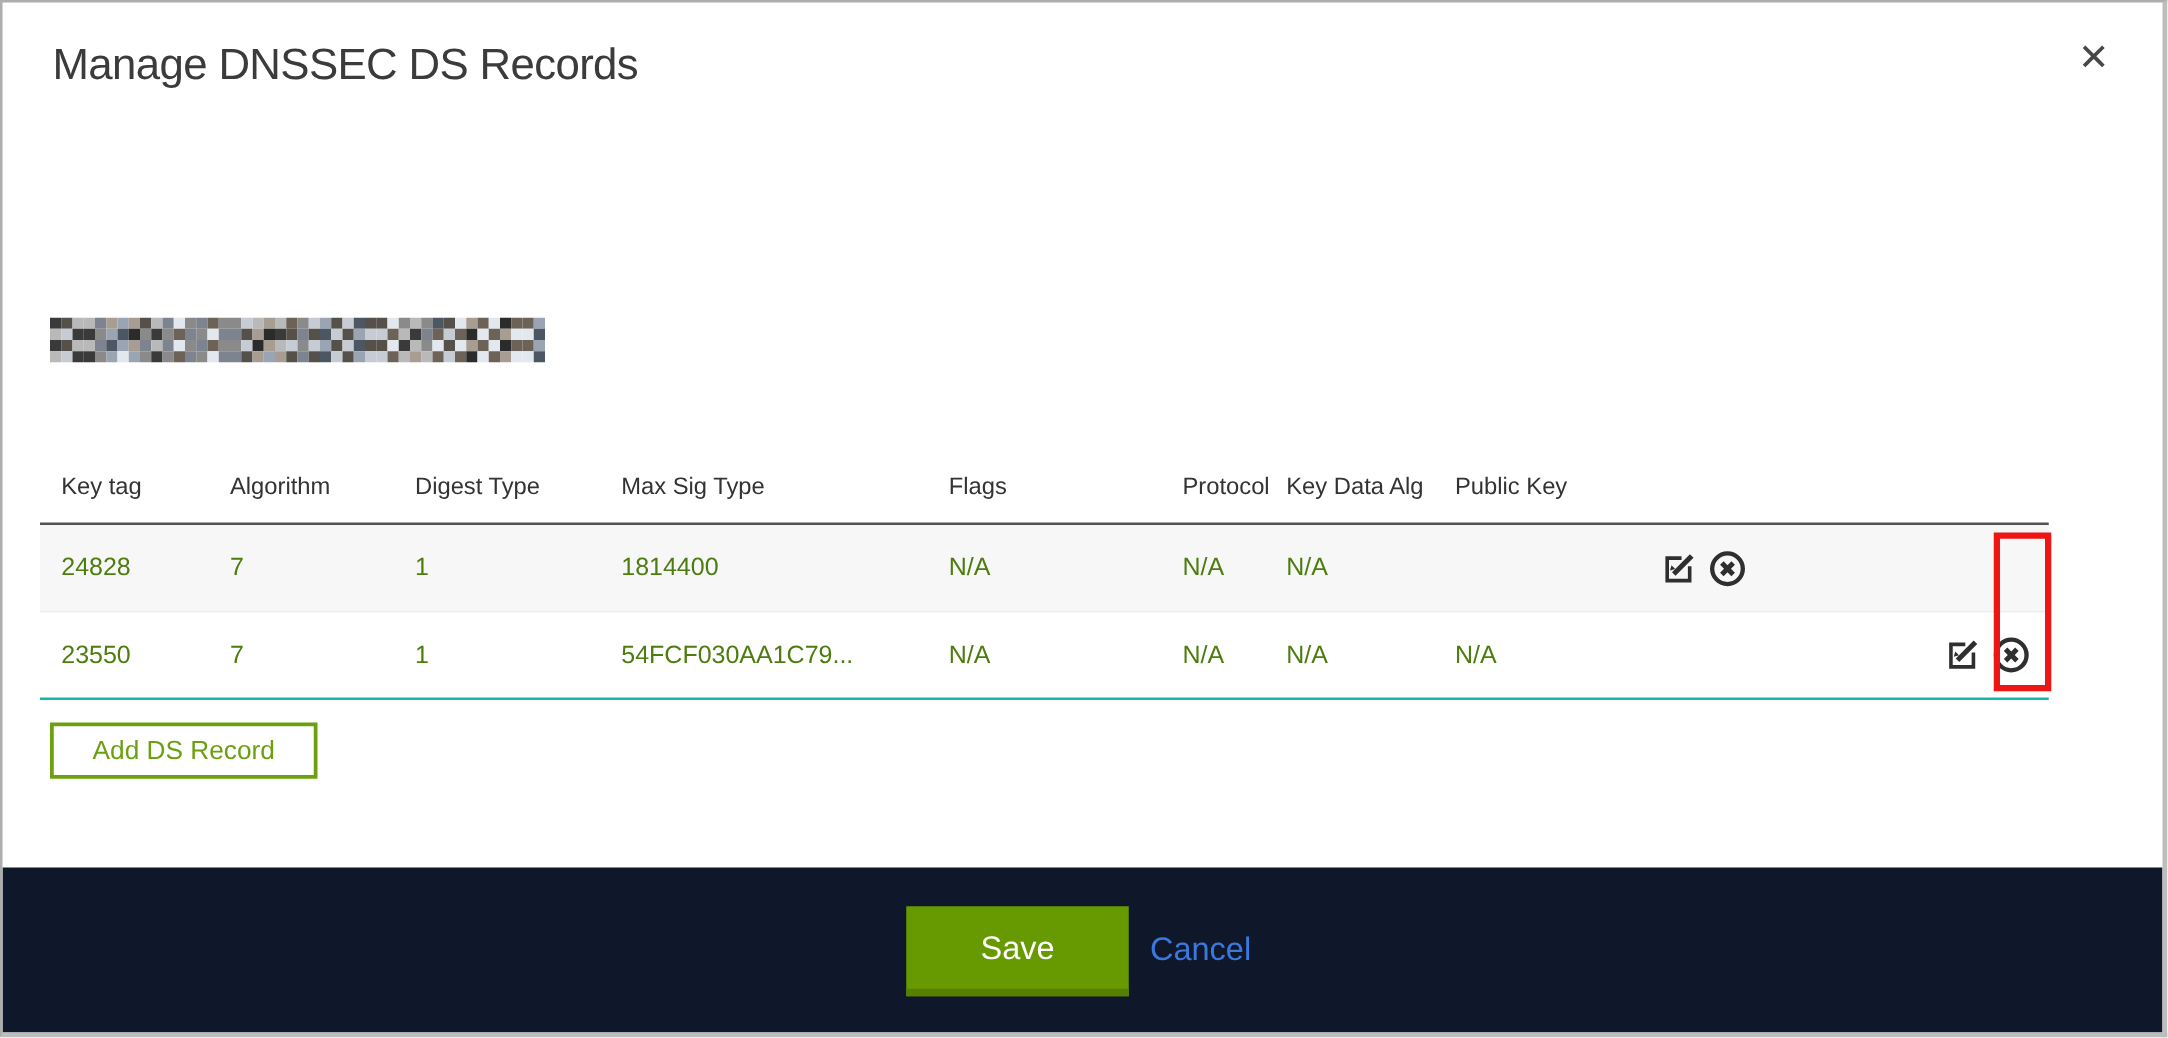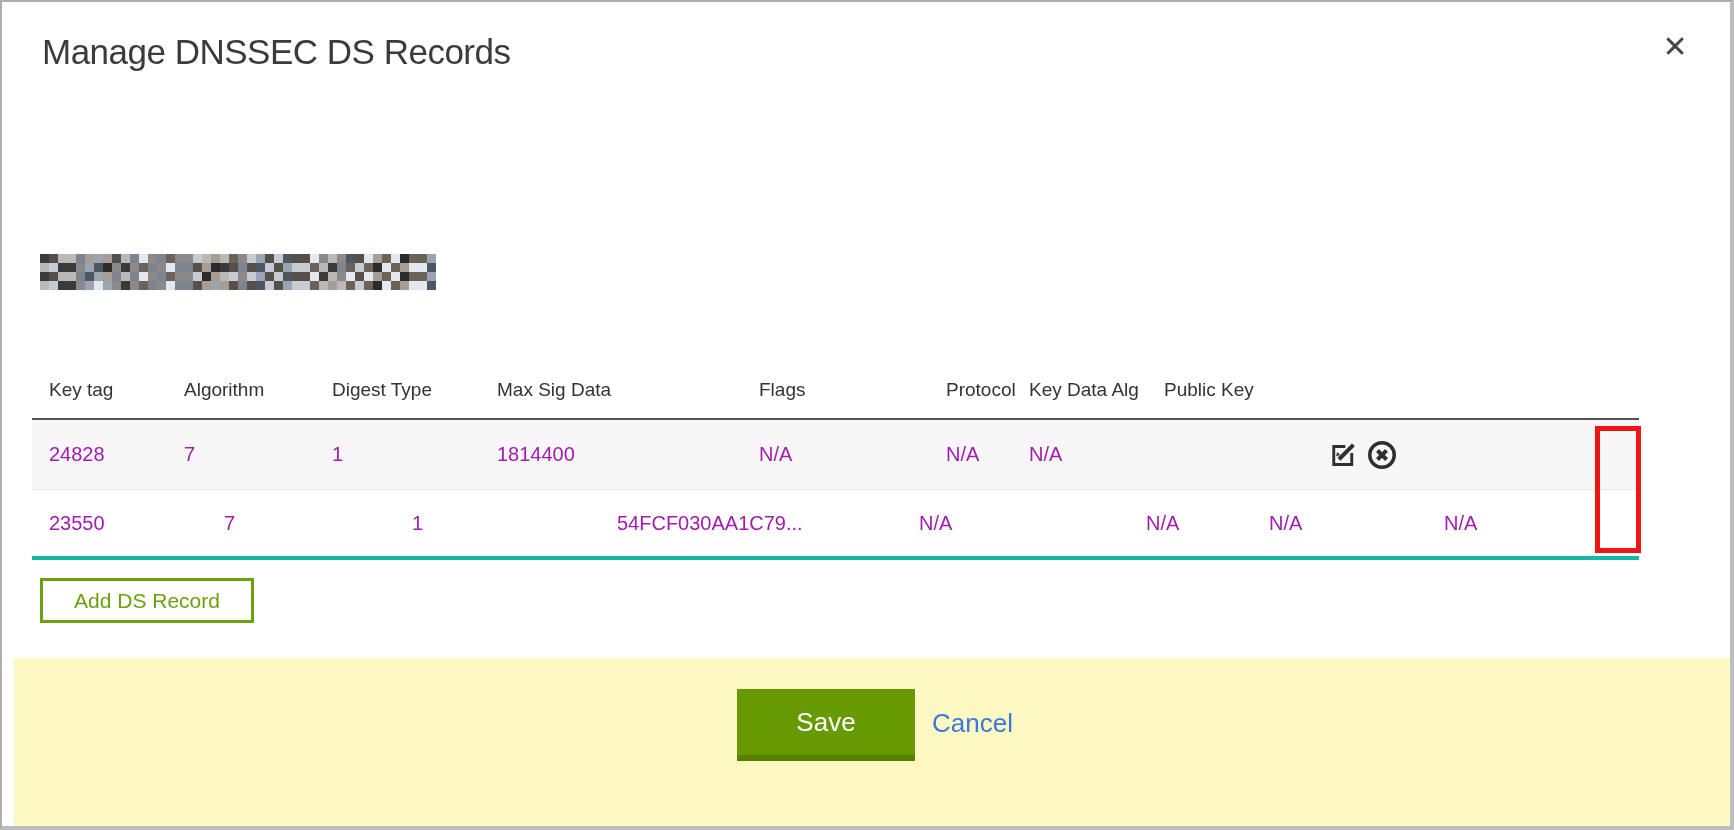--- a/index.html
+++ b/index.html
@@ -51,23 +51,23 @@
     display:grid;
     grid-template-columns:152px 148px 165px 262px 187px 83px 135px 163px 227px 85px;
     align-items:center;
   }
   .t-row > div:first-child { padding-left:17px; }
   .t-head {
     height:58px;
     font-size:19px; color:#333;
     border-bottom:2px solid #525252;
   }
-  .t-body-row { height:70px; font-size:20px; color:#a21caf; }
+  .t-body-row { height:70px; font-size:20px; color:#4d7c0f; }
   .t-body-row.odd { background:#f7f7f7; border-bottom:1px solid #e8e8e8; }
-  .t-body-row.even { background:#fff; border-bottom:4px solid #14b8a6;gap:40px; }
+  .t-body-row.even { background:#fff; border-bottom:2px solid #14b8a6; }
   .cell-actions { display:flex; align-items:center; gap:7px; justify-content:flex-start; }
   .icon-btn { width:32px; height:32px; display:flex; align-items:center; justify-content:center; cursor:pointer; }
   .icon-btn svg { display:block; }
 
   
   .highlight-box {
     position:absolute; left:1593px; top:424px;
     width:46px; height:127px;
     border:5px solid #ee1515;
     pointer-events:none; z-index:5;
@@ -79,22 +79,22 @@
     background:#fff;
     border:3px solid #6ba00e;
     color:#6ba00e;
     font-size:21px;
     display:flex; align-items:center; justify-content:center;
     cursor:pointer;
   }
 
   
   .footer {
-    position:absolute; left:12px; right:0; bottom:0;
-    height:168px; background:#fef9c3;
+    position:absolute; left:0; right:0; bottom:0;
+    height:132px; background:#0f172a;
   }
   .save-btn {
     position:absolute; left:723px; top:31px;
     width:178px; height:72px;
     background:#669a00;
     border:none; border-bottom:6px solid #577f00;
     color:#fff; font-size:26px;
     font-family:"Liberation Sans","DejaVu Sans",sans-serif;
     display:flex; align-items:center; justify-content:center;
     cursor:pointer;
@@ -293,21 +293,21 @@
       <i style="background: rgb(77, 86, 99);"></i>
     </div>
 
 
   <div class="ds-table">
 
     <div class="t-row t-head">
       <div>Key tag</div>
       <div>Algorithm</div>
       <div>Digest Type</div>
-      <div>Max Sig Data</div>
+      <div>Max Sig Type</div>
       <div>Flags</div>
       <div>Protocol</div>
       <div>Key Data Alg</div>
       <div>Public Key</div>
       <div></div>
     </div>
 
     <div class="t-row t-body-row odd">
       <div>24828</div>
       <div>7</div>

